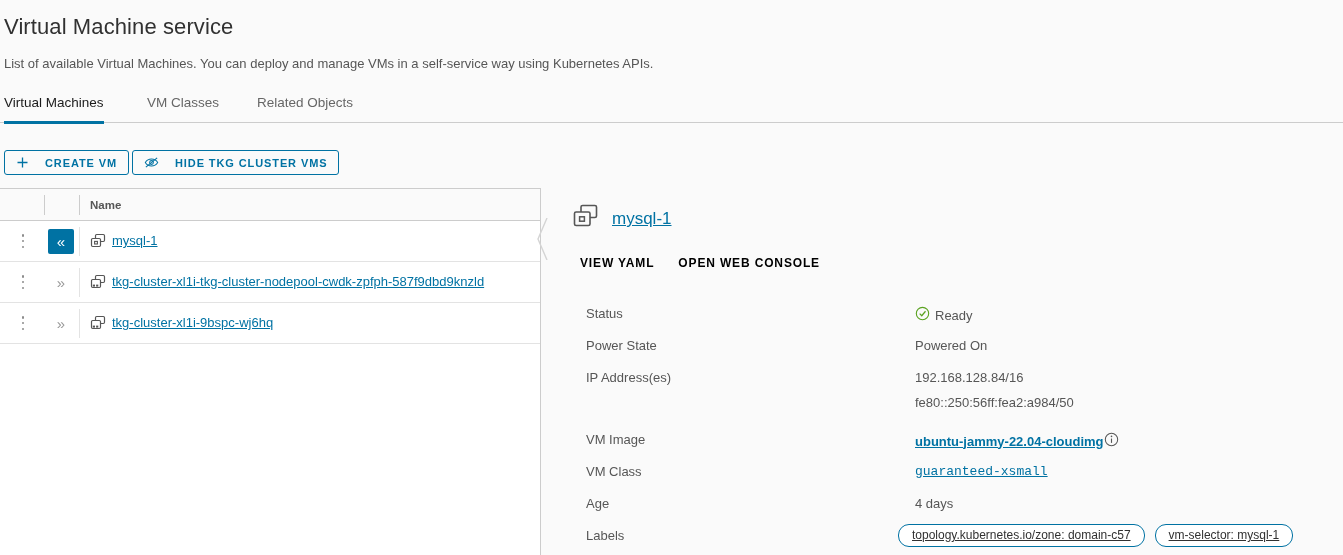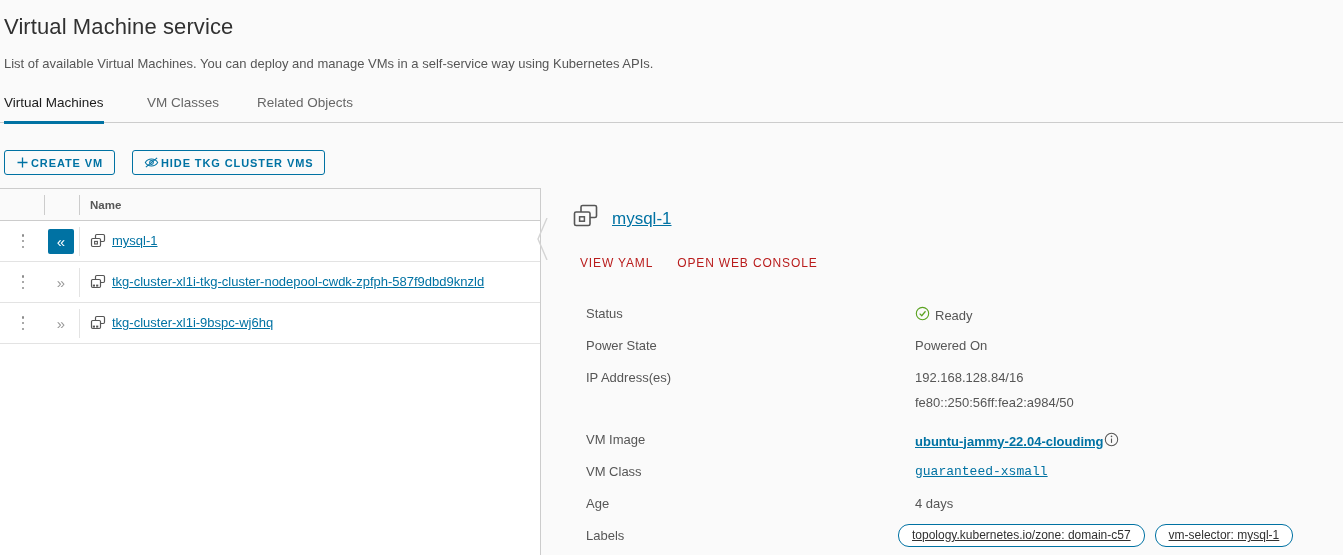--- a/index.html
+++ b/index.html
@@ -49,21 +49,21 @@
     position: absolute; left: 0; top: 124px; width: 1343px; height: 64px;
     background: #fafafa;
   }
   .btn-outline {
     position: absolute; top: 26px; height: 25px;
     border: 1px solid #0072a3; border-radius: 3px;
     background: transparent; color: #0072a3;
     font-family: "Liberation Sans", sans-serif;
     font-size: 11px; font-weight: 600; letter-spacing: .9px;
     display: flex; align-items: center; justify-content: center;
-    gap: 2px; padding: 0 11px; cursor: pointer;
+    gap: 16px; padding: 0 11px; cursor: pointer;
   }
   #btn-create { left: 4px; }
   #btn-hide { left: 132px; }
   .btn-outline svg { display: block; }
 
   
   .table-pane {
     position: absolute; left: 0; top: 188px; width: 541px; height: 367px;
     background: #ffffff;
     border: 1px solid #cccccc; border-left: none; border-bottom: none;
@@ -119,22 +119,22 @@
   .detail-pane {
     position: absolute; left: 550px; top: 188px; width: 793px; height: 367px;
     background: #fafafa;
   }
   .detail-head { position: absolute; left: 22px; top: 15px; display: flex; align-items: center; gap: 12px; }
   .detail-head .dname {
     font-size: 17px; color: #0072a3; text-decoration: underline; cursor: pointer;
   }
   .detail-links { position: absolute; left: 30px; top: 68px; display: flex; gap: 24px; }
   .detail-links a {
-    font-size: 12px; font-weight: 400; letter-spacing: .85px;
-    color: #b91c1c; text-decoration: none; cursor: pointer;
+    font-size: 12px; font-weight: 700; letter-spacing: .85px;
+    color: #000000; text-decoration: none; cursor: pointer;
   }
   .fields { position: absolute; left: 36px; top: 118px; width: 760px; }
   .frow { position: relative; min-height: 32px; }
   .flabel { position: absolute; left: 0; top: 0; font-size: 13px; color: #565656; }
   .fvalue { position: absolute; left: 329px; top: 0; font-size: 13px; color: #565656; }
   .fvalue.link { color: #0072a3; text-decoration: underline; cursor: pointer; font-family: Liberation Mono, monospace; }
   .ipline { font-size: 13px; color: #565656; margin-bottom: 10px; }
   .status-val { display: flex; align-items: center; gap: 5px; }
   .chiprow { position: absolute; left: 312px; top: -4px; display: flex; gap: 10px; text-decoration: underline; }
   .chip {

